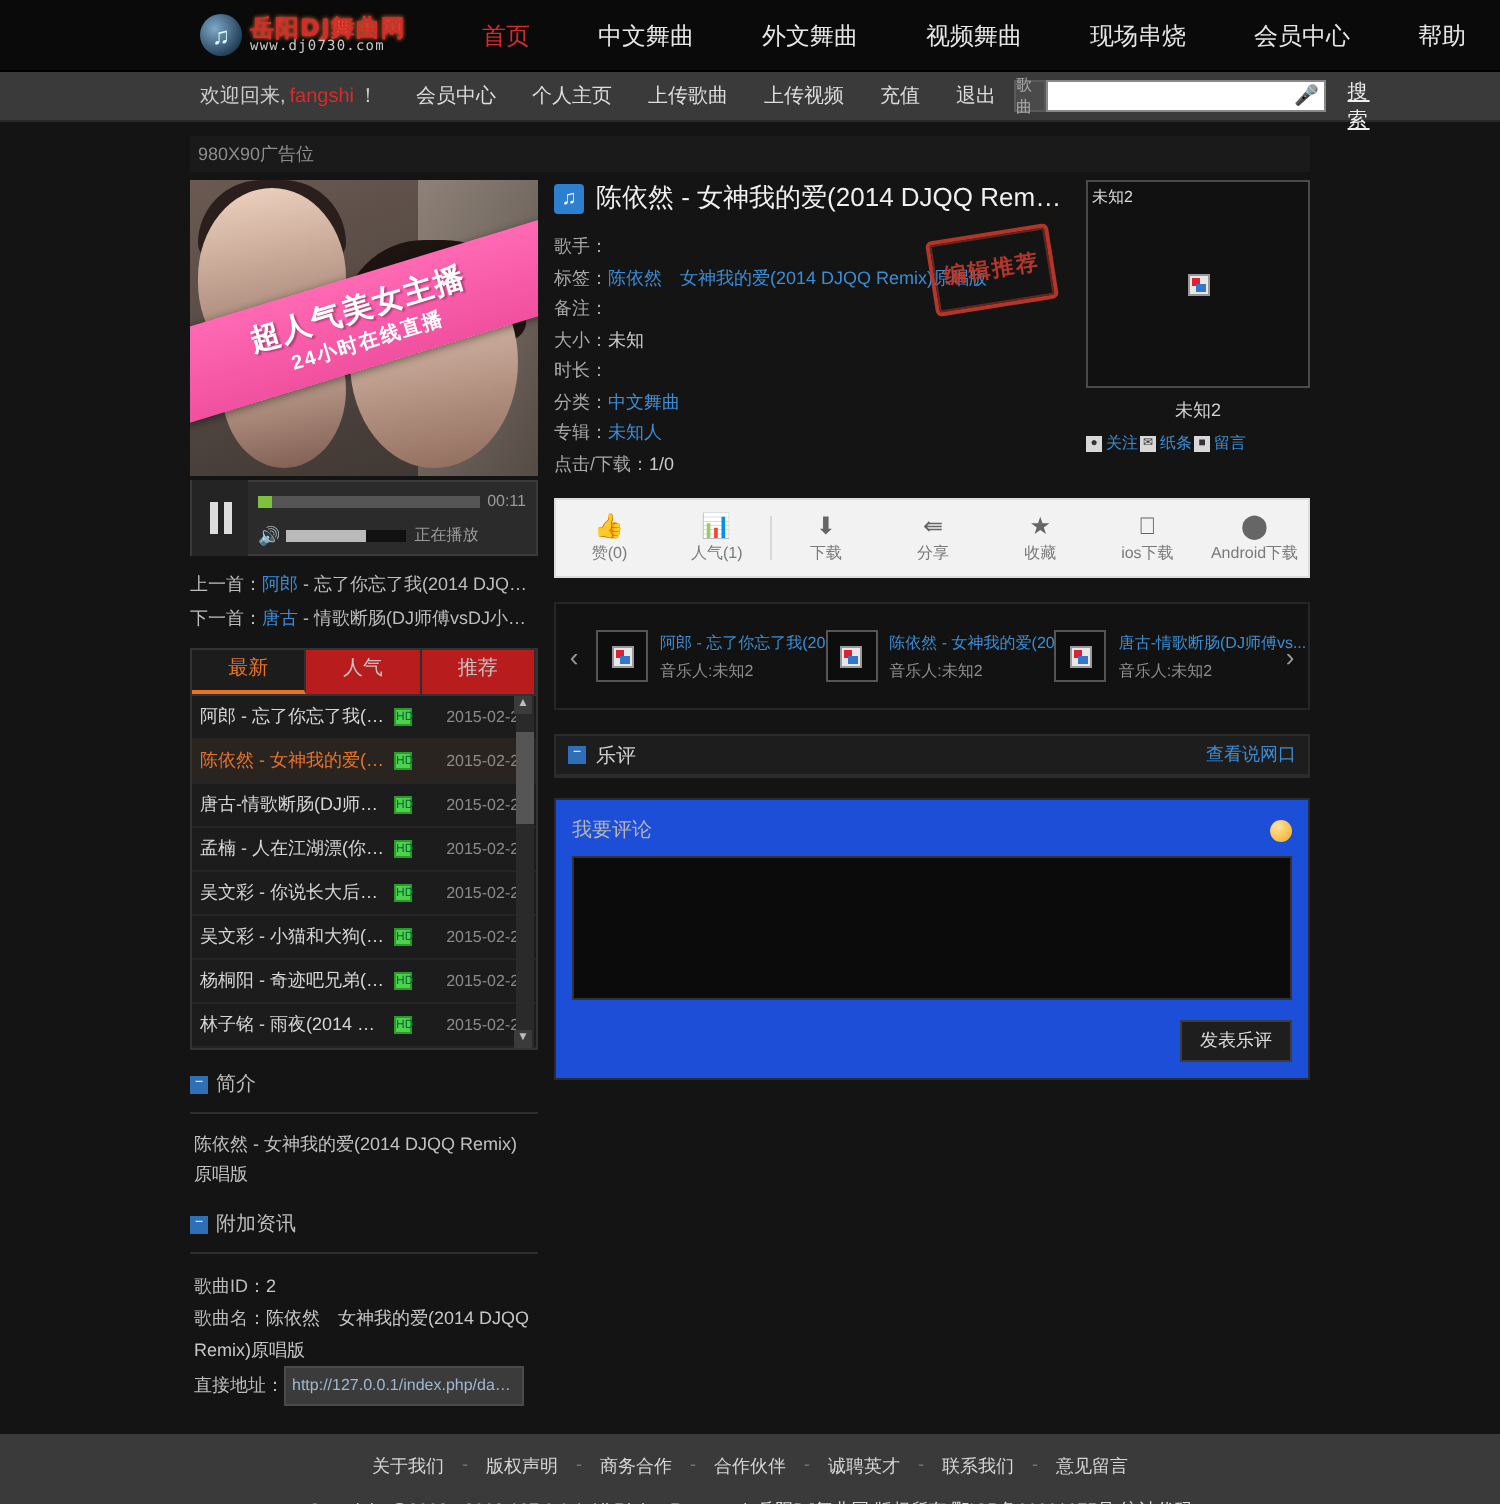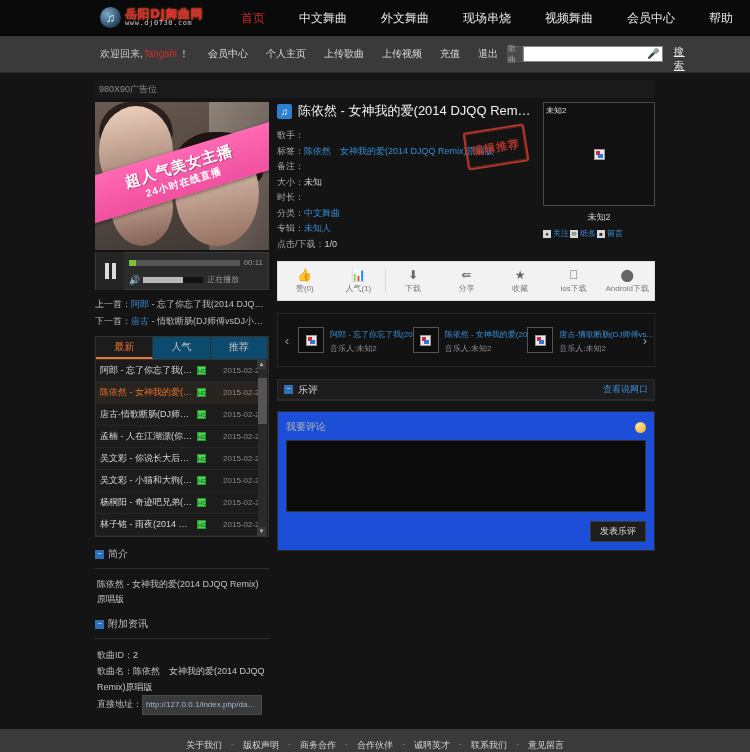--- a/index.html
+++ b/index.html
@@ -32,21 +32,21 @@
   .logo-url { color:#c9c9c9; font-size:7px; letter-spacing:0.6px; font-family:"DejaVu Sans Mono", monospace;}
   .mainnav { display:flex; align-items:center; margin-left: 12px; }
   .mainnav a {
     color:#e6e6e6; text-decoration:none; font-size:12px;
     padding: 0 17px; line-height: 36px; white-space:nowrap;
   }
   .mainnav a.active { color:#d42b2b; }
 
   
   .subbar {
-    height: 37px; background: #3a3a3a;
+    height: 25px; background: #3a3a3a;
     display:flex; align-items:center;
     border-bottom:1px solid #2a2a2a;
   }
   .subbar-left { display:flex; align-items:center; margin-left:100px; gap:0; }
   .welcome { color:#ccc; font-size:10px; white-space:nowrap;}
   .uname { color:#d42b2b; margin:0 2px;}
   .sublinks { display:flex; margin-left:10px; }
   .sublinks a { color:#ddd; text-decoration:none; font-size:10px; padding:0 9px; white-space:nowrap;}
   .search-wrap { margin-left:auto; margin-right:100px; display:flex; align-items:center; }
   .search-sel {
@@ -119,21 +119,21 @@
   .vol-icon { color:#ccc; font-size:9px; margin-right:3px;}
   .vol-track { width:60px; height:6px; background:#111; position:relative;}
   .vol-fill { width:40px; height:6px; background:#b9b9b9;}
 
   .track-nav { margin-top:6px; }
   .track-nav div { font-size:9px; color:#bdbdbd; line-height:17px; white-space:nowrap; overflow:hidden; text-overflow:ellipsis;}
   .track-nav a { color:#3a8ed6; text-decoration:none; }
 
   
   .plist { margin-top:6px; border:1px solid #333; background:#1c1c1c; }
-  .plist-tabs { display:flex; background:#0c4a6e; border-bottom:1px solid #333;}
+  .plist-tabs { display:flex; background:#b91c1c; border-bottom:1px solid #333;}
   .plist-tabs div {
     flex:1; text-align:center; line-height:20px; font-size:10px;
     color:#c4c4c4; cursor:pointer; border-right:1px solid #2e2e2e;
   }
   .plist-tabs div.active { color:#e8732a; border-bottom:2px solid #e8732a; background:#1c1c1c;}
   .plist-body { position:relative; height:176px; overflow:hidden; }
   .prow-item {
     display:flex; align-items:center; height:22px; padding:0 4px;
     border-bottom:1px solid #252525; font-size:9px;
   }
@@ -277,22 +277,22 @@
       <div class="logo-disc">♫</div>
       <div class="logo-text">
         <div class="logo-cn">岳阳DJ舞曲网</div>
         <div class="logo-url">www.dj0730.com</div>
       </div>
     </div>
     <div class="mainnav">
       <a href="#" class="active">首页</a>
       <a href="#">中文舞曲</a>
       <a href="#">外文舞曲</a>
+      <a href="#">视频舞曲</a>
       <a href="#">现场串烧</a>
-      <a href="#">视频舞曲</a>
       <a href="#">会员中心</a>
       <a href="#">帮助</a>
     </div>
   </div>
 
   <div class="subbar">
     <div class="subbar-left">
       <span class="welcome">
         <span>欢迎回来,</span><span class="uname">fangshi</span><span>！</span>
       </span>

